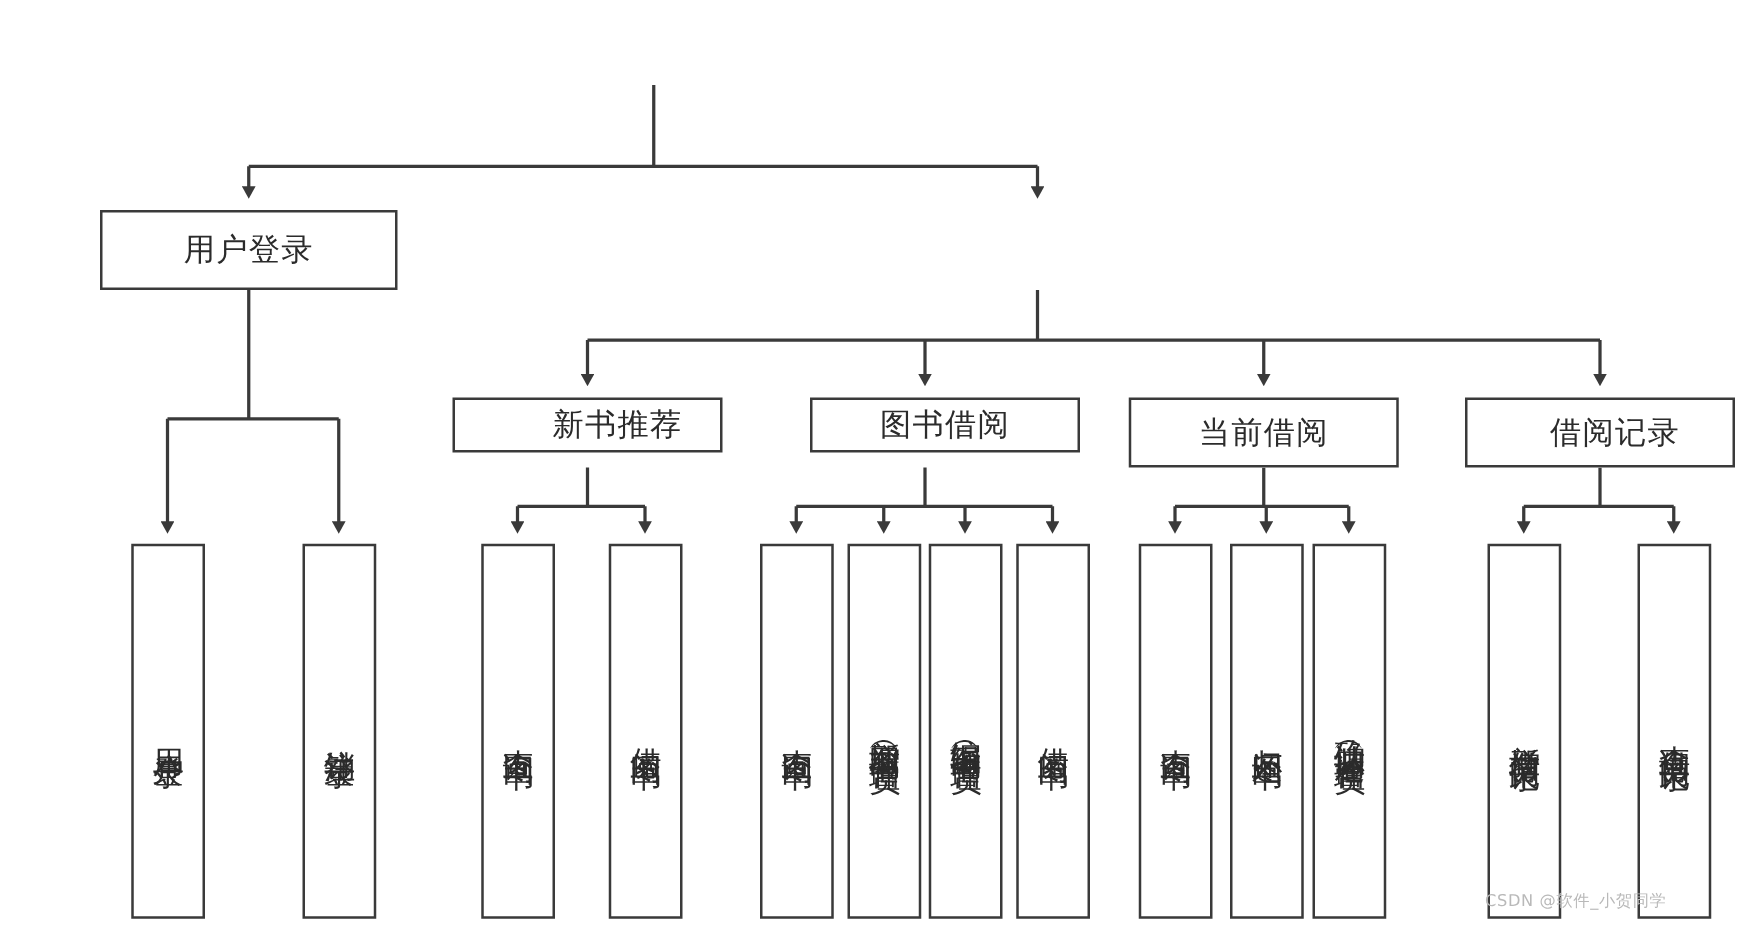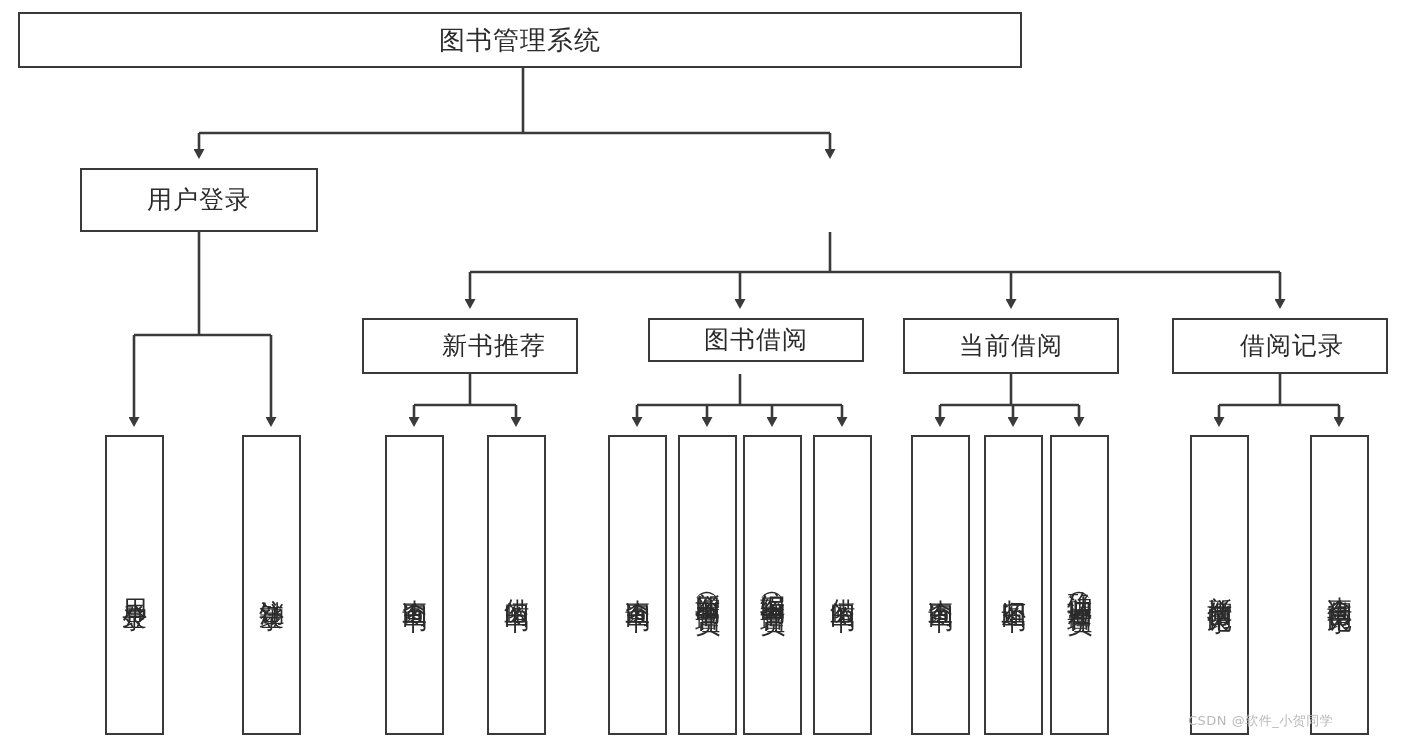--- a/index.html
+++ b/index.html
@@ -110,29 +110,26 @@
       <path d="M1013,405 L1013,418" marker-end="url(#arr)"></path>
       <path d="M1079,405 L1079,418" marker-end="url(#arr)"></path>
 
       <path d="M1280,374 L1280,405"></path>
       <path d="M1219,405 L1339,405"></path>
       <path d="M1219,405 L1219,418" marker-end="url(#arr)"></path>
       <path d="M1339,405 L1339,418" marker-end="url(#arr)"></path>
     </g>
   </svg>
 
-  <div class="node h root" style="left:18px; top:12px; width:1004px; height:56px;">
-    <span>图书管理系统</span>
-  </div>
 
   <div class="node h" style="left:80px; top:168px; width:238px; height:64px;">
     <span>用户登录</span>
   </div>
 
-  <div class="node h" style="left:362px; top:318px; width:216px; height:56px;padding-left:48px;">
+  <div class="node h" style="left:362px; top:318px; width:216px; height:44px;padding-left:48px;">
     <span>新书推荐</span>
   </div>
   <div class="node h" style="left:648px; top:318px; width:216px; height:44px;">
     <span>图书借阅</span>
   </div>
   <div class="node h" style="left:903px; top:318px; width:216px; height:56px;">
     <span>当前借阅</span>
   </div>
   <div class="node h" style="left:1172px; top:318px; width:216px; height:56px;padding-left:24px;">
     <span>借阅记录</span>

